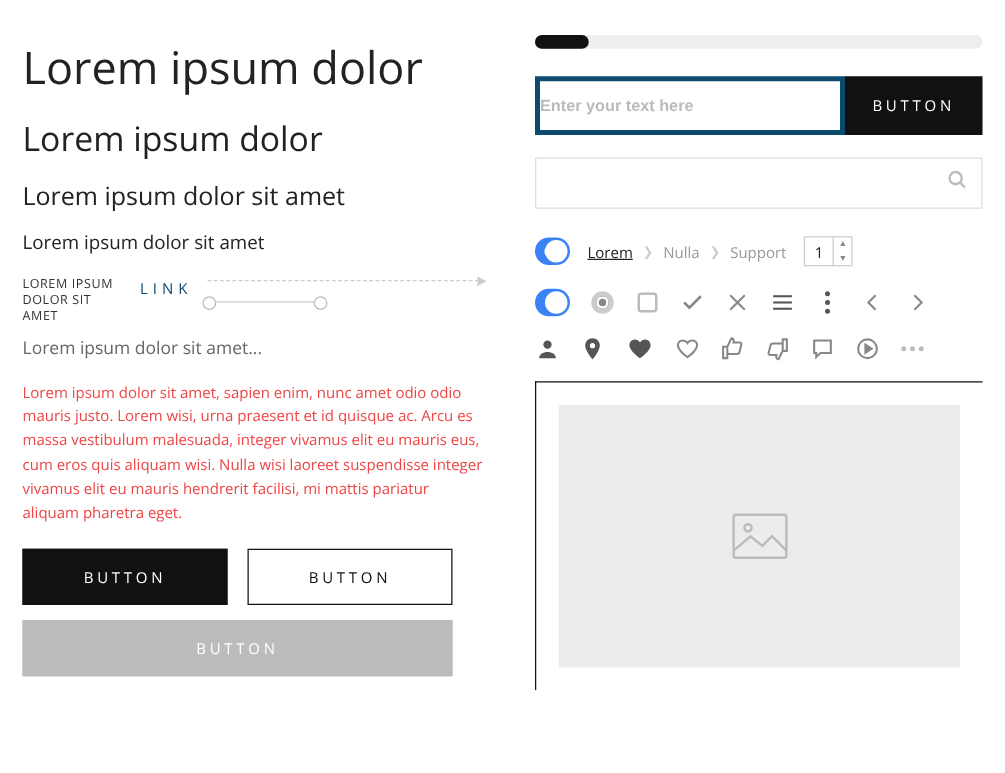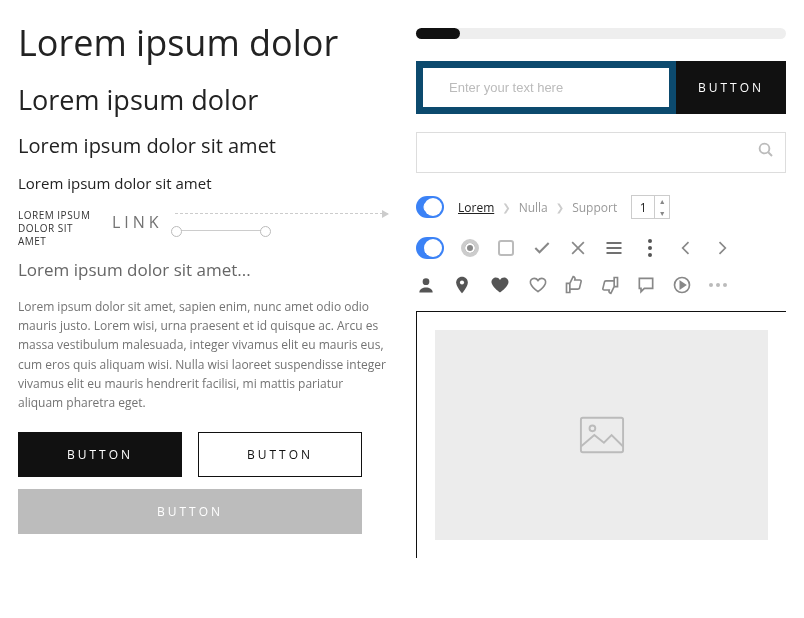--- a/index.html
+++ b/index.html
@@ -1,44 +1,44 @@
 <!DOCTYPE html>
 <html><head>
 <meta charset="utf-8">
 <style>
 * { box-sizing: border-box; margin: 0; padding: 0; }
 body { font-family: "Open Sans", "Segoe UI", Arial, sans-serif; color: #222; width: 804px; padding: 18px; }
-.wrap { display: flex; gap: 28px; }
+.wrap { display: flex; gap: 40px; align-items: center; }
 .left { width: 370px; }
 .right { flex: 1; }
 .h1 { font-size: 36px; font-weight: 400; margin-bottom: 14px; }
 .h2 { font-size: 27px; font-weight: 400; margin-bottom: 14px; }
 .h3 { font-size: 20px; font-weight: 400; margin-bottom: 14px; }
 .h4 { font-size: 15px; font-weight: 400; margin-bottom: 16px; }
 .splitrow { display: flex; gap: 12px; margin-bottom: 10px; }
 .caption { font-size: 10px; letter-spacing: 0.5px; text-transform: uppercase; color: #333; width: 82px; line-height: 1.3; }
-.linklabel { font-size: 16px; letter-spacing: 4px; color: #737373; align-self: flex-start; margin-top: 2px; }
+.linklabel { font-size: 12px; letter-spacing: 4px; color: #0c4a6e; align-self: flex-start; margin-top: 2px; }
 .arrowbox { flex: 1; display: flex; flex-direction: column; gap: 10px; padding-top: 4px; }
 .dasharrow { border-top: 1px dashed #ccc; height: 0; position: relative; }
 .dasharrow::after { content: ""; position: absolute; right: -1px; top: -4px; width: 0; height: 0; border-left: 7px solid #ccc; border-top: 4px solid transparent; border-bottom: 4px solid transparent; }
 .sliderline { height: 1px; background: #ccc; position: relative; width: 92px; margin-top: 6px; }
 .sliderline::before, .sliderline::after { content: ""; position: absolute; top: -4px; width: 9px; height: 9px; border: 1px solid #bbb; background: #fff; border-radius: 50%; }
 .sliderline::before { left: -4px; }
 .sliderline::after { right: -4px; }
-.trunc { font-size: 17px; color: #666; margin-bottom: 16px; }
-.body { font-size: 12px; line-height: 1.6; color: #737373; margin-bottom: 20px; }
+.trunc { font-size: 14px; color: #666; margin-bottom: 16px; }
+.body { font-size: 12px; line-height: 1.6; color: #ef4444; margin-bottom: 20px; }
 .btnrow { display: flex; gap: 16px; margin-bottom: 12px; }
 .btn { padding: 13px 0; width: 164px; font-size: 12px; letter-spacing: 3px; text-align: center; cursor: pointer; border: 1px solid #111; }
 .btn.primary { background: #111; color: #fff; }
 .btn.secondary { background: #fff; color: #111; }
 .btn.wide { width: 344px; background: #bcbcbc; border-color: #bcbcbc; color: #fff; }
 .progress { height: 11px; background: #eee; border-radius: 6px; position: relative; margin-bottom: 22px; margin-top: 10px;}
 .progress .fill { position: absolute; left: 0; top: 0; height: 100%; background: #111; border-radius: 6px; width: 12%; }
 .inputrow { display: flex; margin-bottom: 18px; }
-.inputrow input { flex: 1; border: 7px solid #0c4a6e; padding: 12px 26px; font-size: 13px; color: #999; outline: none; }
+.inputrow input { flex: 1; border: 4px solid #0c4a6e; padding: 12px 0; font-size: 13px; color: #999; outline: none; font-weight: bold; }
 .inputrow input::placeholder { color: #bbb; }
 .inputrow .ibtn { background: #111; color: #fff; padding: 0 22px; display: flex; align-items: center; font-size: 12px; letter-spacing: 3px; cursor: pointer; }
 .searchrow { border: 1px solid #ddd; display: flex; align-items: center; padding: 8px 10px; margin-bottom: 22px; }
 .searchrow input { flex: 1; border: none; outline: none; font-size: 13px; }
 .searchrow .sicn { color: #bbb; cursor: pointer; }
 .ctrlrow { display: flex; align-items: center; gap: 14px; margin-bottom: 18px; font-size: 12px; flex-wrap: wrap; }
 .toggle { width: 28px; height: 22px; border-radius: 11px; background: #3b82f6; position: relative; cursor: pointer; }
 .toggle .knob { position: absolute; top: 2px; right: 2px; width: 18px; height: 18px; border-radius: 50%; background: #fff; }
 .toggle .tlabel { position: absolute; left: 7px; top: 4px; color: #fff; font-size: 10px; }
 .bc { display: flex; align-items: center; gap: 8px; color: #999; }

